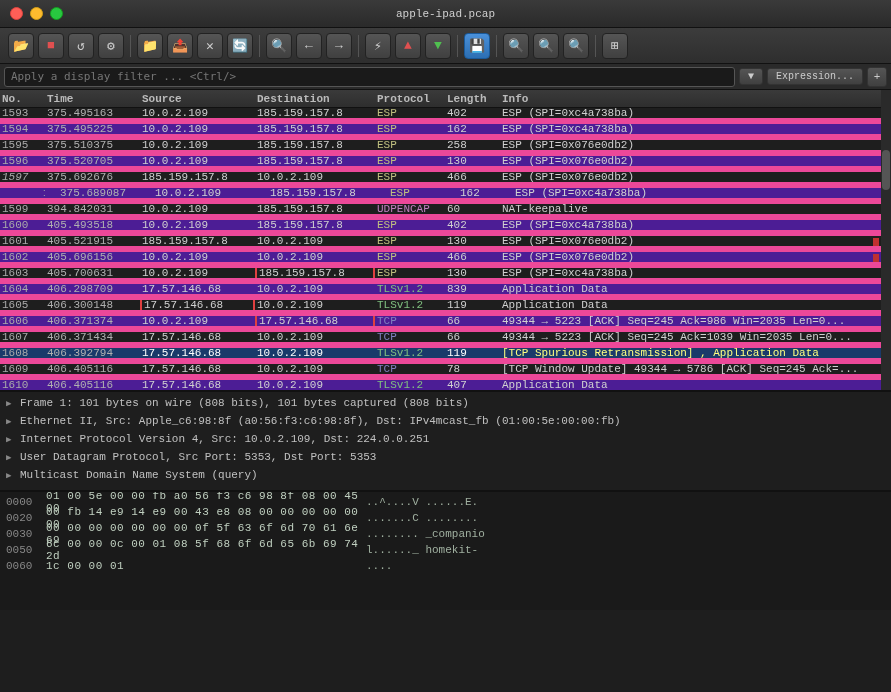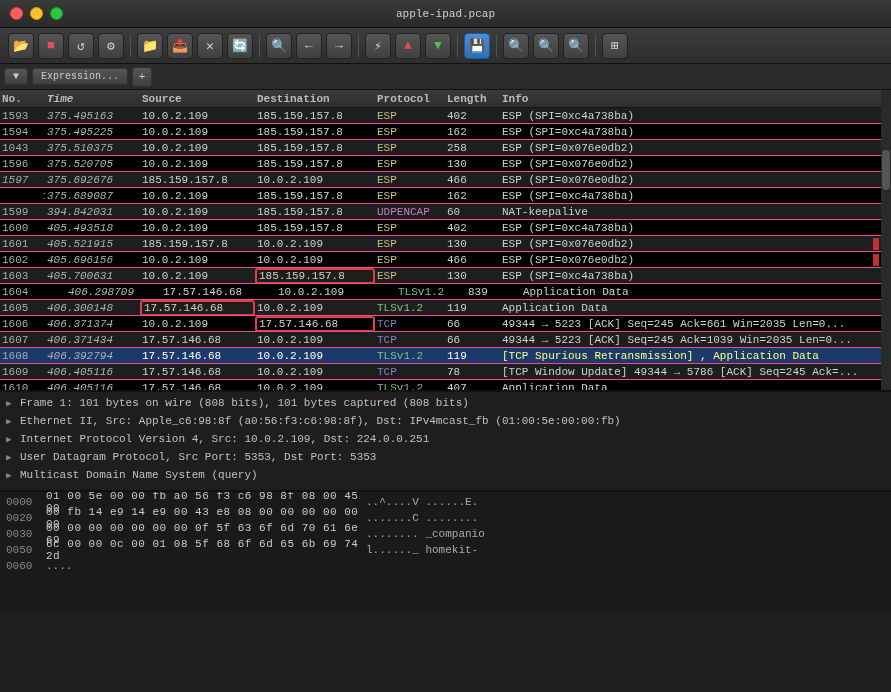--- a/index.html
+++ b/index.html
@@ -136,42 +136,42 @@
       display: flex;
       background: linear-gradient(to bottom, #3a3a3a, #2e2e2e);
       border-bottom: 1px solid #111;
       height: 18px;
       align-items: center;
       color: #bbb;
       font-size: 11px;
       font-weight: bold;
     }
     .col-no { width: 45px; padding-left: 4px; flex-shrink: 0; }
-    .col-time { width: 95px; flex-shrink: 0; font-style: italic; }
+    .col-time { width: 95px; flex-shrink: 0; }
     .col-src { width: 115px; flex-shrink: 0; }
     .col-dst { width: 120px; flex-shrink: 0; }
     .col-proto { width: 70px; flex-shrink: 0; }
     .col-len { width: 55px; flex-shrink: 0; }
     .col-info { flex: 1; }
 
     .packet-row {
       display: flex;
       align-items: center;
       height: 16px;
-      border-bottom: 1px solid #ec4899;
+      border-bottom: 6px solid #ec4899;
       font-size: 11px;
       white-space: nowrap;
       overflow: hidden;
     }
     .packet-row.selected {
       background: #1a3a6a;
       color: #ffffff;
     }
     .packet-row.even { background: #1e1e1e; }
-    .packet-row.odd { background: #000000; align-items: center; }
+    .packet-row.odd { background: #4c1d95; align-items: center; }
     .packet-row.selected { background: #1a3a6a !important; }
 
     .cell { padding: 0 2px; overflow: hidden; text-overflow: ellipsis; }
 
     
     .proto-esp { color: #c0c080; }
     .proto-tls { color: #80c080; }
     .proto-tcp { color: #8080c0; }
     .proto-udp { color: #c080c0; }
 
@@ -295,20 +295,21 @@
   <div class="toolbar-btn active">💾</div>
   <div class="toolbar-sep"></div>
   <div class="toolbar-btn">🔍</div>
   <div class="toolbar-btn">🔍</div>
   <div class="toolbar-btn">🔍</div>
   <div class="toolbar-sep"></div>
   <div class="toolbar-btn">⊞</div>
 </div>
 
 <div id="filter-bar">
+  <input id="filter-input" type="text" placeholder="Apply a display filter ... &lt;Ctrl/&gt;" style="">
   <div id="filter-arrow">▼</div>
   <div id="expression-btn">Expression...</div>
   <div class="plus-btn">+</div>
 </div>
 
 <div id="main-content">
 
   <div id="plist-container">
     <div id="packet-list">
       <div id="packet-header">
@@ -333,21 +334,21 @@
           <div class="packet-row odd">
     <div class="col-no cell" style="color:#aaa;">1594</div>
     <div class="col-time cell" style="color:#b0b0b0;">375.495225</div>
     <div class="col-src cell" style="">10.0.2.109</div>
     <div class="col-dst cell" style="">185.159.157.8</div>
     <div class="col-proto cell proto-esp">ESP</div>
     <div class="col-len cell">162</div>
     <div class="col-info cell" style="">ESP (SPI=0xc4a738ba)</div>
   </div>
           <div class="packet-row even">
-    <div class="col-no cell" style="color:#aaa;">1043</div>
+    <div class="col-no cell" style="color:#aaa;">1595</div>
     <div class="col-time cell" style="color:#b0b0b0;">375.510375</div>
     <div class="col-src cell" style="">10.0.2.109</div>
     <div class="col-dst cell" style="">185.159.157.8</div>
     <div class="col-proto cell proto-esp">ESP</div>
     <div class="col-len cell">258</div>
     <div class="col-info cell" style="">ESP (SPI=0x076e0db2)</div>
   </div>
           <div class="packet-row odd">
     <div class="col-no cell" style="color:#aaa;">1596</div>
     <div class="col-time cell" style="color:#b0b0b0;">375.520705</div>
@@ -361,21 +362,21 @@
     <div class="col-no cell" style="color:#aaa;font-style:italic;">1597</div>
     <div class="col-time cell" style="color:#b0b0b0;">375.692676</div>
     <div class="col-src cell" style="">185.159.157.8</div>
     <div class="col-dst cell" style="">10.0.2.109</div>
     <div class="col-proto cell proto-esp">ESP</div>
     <div class="col-len cell">466</div>
     <div class="col-info cell" style="">ESP (SPI=0x076e0db2)</div>
   </div>
           <div class="packet-row odd">
     <div class="col-no cell" style="color:#aaa;padding-left:43px;">1598</div>
-    <div class="col-time cell" style="color:#b0b0b0;">375.689087</div>
+    <div class="col-time cell" style="color:#b0b0b0;margin-left:13px;">375.689087</div>
     <div class="col-src cell" style="">10.0.2.109</div>
     <div class="col-dst cell" style="">185.159.157.8</div>
     <div class="col-proto cell proto-esp">ESP</div>
     <div class="col-len cell">162</div>
     <div class="col-info cell" style="">ESP (SPI=0xc4a738ba)</div>
   </div>
           <div class="packet-row even">
     <div class="col-no cell" style="color:#aaa;">1599</div>
     <div class="col-time cell" style="color:#b0b0b0;">394.842031</div>
     <div class="col-src cell" style="">10.0.2.109</div>
@@ -417,21 +418,21 @@
     <div class="col-no cell" style="color:#aaa;">1603</div>
     <div class="col-time cell" style="color:#b0b0b0;">405.700631</div>
     <div class="col-src cell" style="">10.0.2.109</div>
     <div class="col-dst cell" style="border:2px solid #e04040;border-radius:3px;">185.159.157.8</div>
     <div class="col-proto cell proto-esp">ESP</div>
     <div class="col-len cell">130</div>
     <div class="col-info cell" style="">ESP (SPI=0xc4a738ba)</div>
   </div>
           <div class="packet-row odd">
     <div class="col-no cell" style="color:#aaa;">1604</div>
-    <div class="col-time cell" style="color:#b0b0b0;margin-left:21px;">406.298709</div>
+    <div class="col-time cell" style="color:#b0b0b0;">406.298709</div>
     <div class="col-src cell" style="">17.57.146.68</div>
     <div class="col-dst cell" style="">10.0.2.109</div>
     <div class="col-proto cell proto-tls">TLSv1.2</div>
     <div class="col-len cell">839</div>
     <div class="col-info cell" style="">Application Data</div>
   </div>
           <div class="packet-row even">
     <div class="col-no cell" style="color:#aaa;">1605</div>
     <div class="col-time cell" style="color:#b0b0b0;">406.300148</div>
     <div class="col-src cell" style="border:2px solid #e04040;border-radius:3px;">17.57.146.68</div>
@@ -440,21 +441,21 @@
     <div class="col-len cell">119</div>
     <div class="col-info cell" style="">Application Data</div>
   </div>
           <div class="packet-row odd">
     <div class="col-no cell" style="color:#aaa;">1606</div>
     <div class="col-time cell" style="color:#b0b0b0;">406.371374</div>
     <div class="col-src cell" style="">10.0.2.109</div>
     <div class="col-dst cell" style="border:2px solid #e04040;border-radius:3px;">17.57.146.68</div>
     <div class="col-proto cell proto-tcp">TCP</div>
     <div class="col-len cell">66</div>
-    <div class="col-info cell" style="">49344 → 5223 [ACK] Seq=245 Ack=661 Win=2035 Len=0...</div>
+    <div class="col-info cell" style="">49344 → 5223 [ACK] Seq=245 Ack=986 Win=2035 Len=0...</div>
   </div>
           <div class="packet-row even">
     <div class="col-no cell" style="color:#aaa;">1607</div>
     <div class="col-time cell" style="color:#b0b0b0;">406.371434</div>
     <div class="col-src cell" style="">17.57.146.68</div>
     <div class="col-dst cell" style="">10.0.2.109</div>
     <div class="col-proto cell proto-tcp">TCP</div>
     <div class="col-len cell">66</div>
     <div class="col-info cell" style="">49344 → 5223 [ACK] Seq=245 Ack=1039 Win=2035 Len=0...</div>
   </div>
@@ -533,17 +534,18 @@
         <span class="hex-bytes">00 00 00 00 00 00 00 0f  5f 63 6f 6d 70 61 6e 69</span>
         <span class="hex-ascii">........ _companio</span>
       </div>
       <div class="hex-row">
         <span class="hex-offset">0050</span>
         <span class="hex-bytes">6c 00 00 0c 00 01 08 5f  68 6f 6d 65 6b 69 74 2d</span>
         <span class="hex-ascii">l......_ homekit-</span>
       </div>
       <div class="hex-row">
         <span class="hex-offset">0060</span>
+        <span class="hex-bytes">1c 00 00 01</span>
         <span class="hex-ascii">....</span>
       </div>
     </div>
 
 </div>
 
 </body></html>

